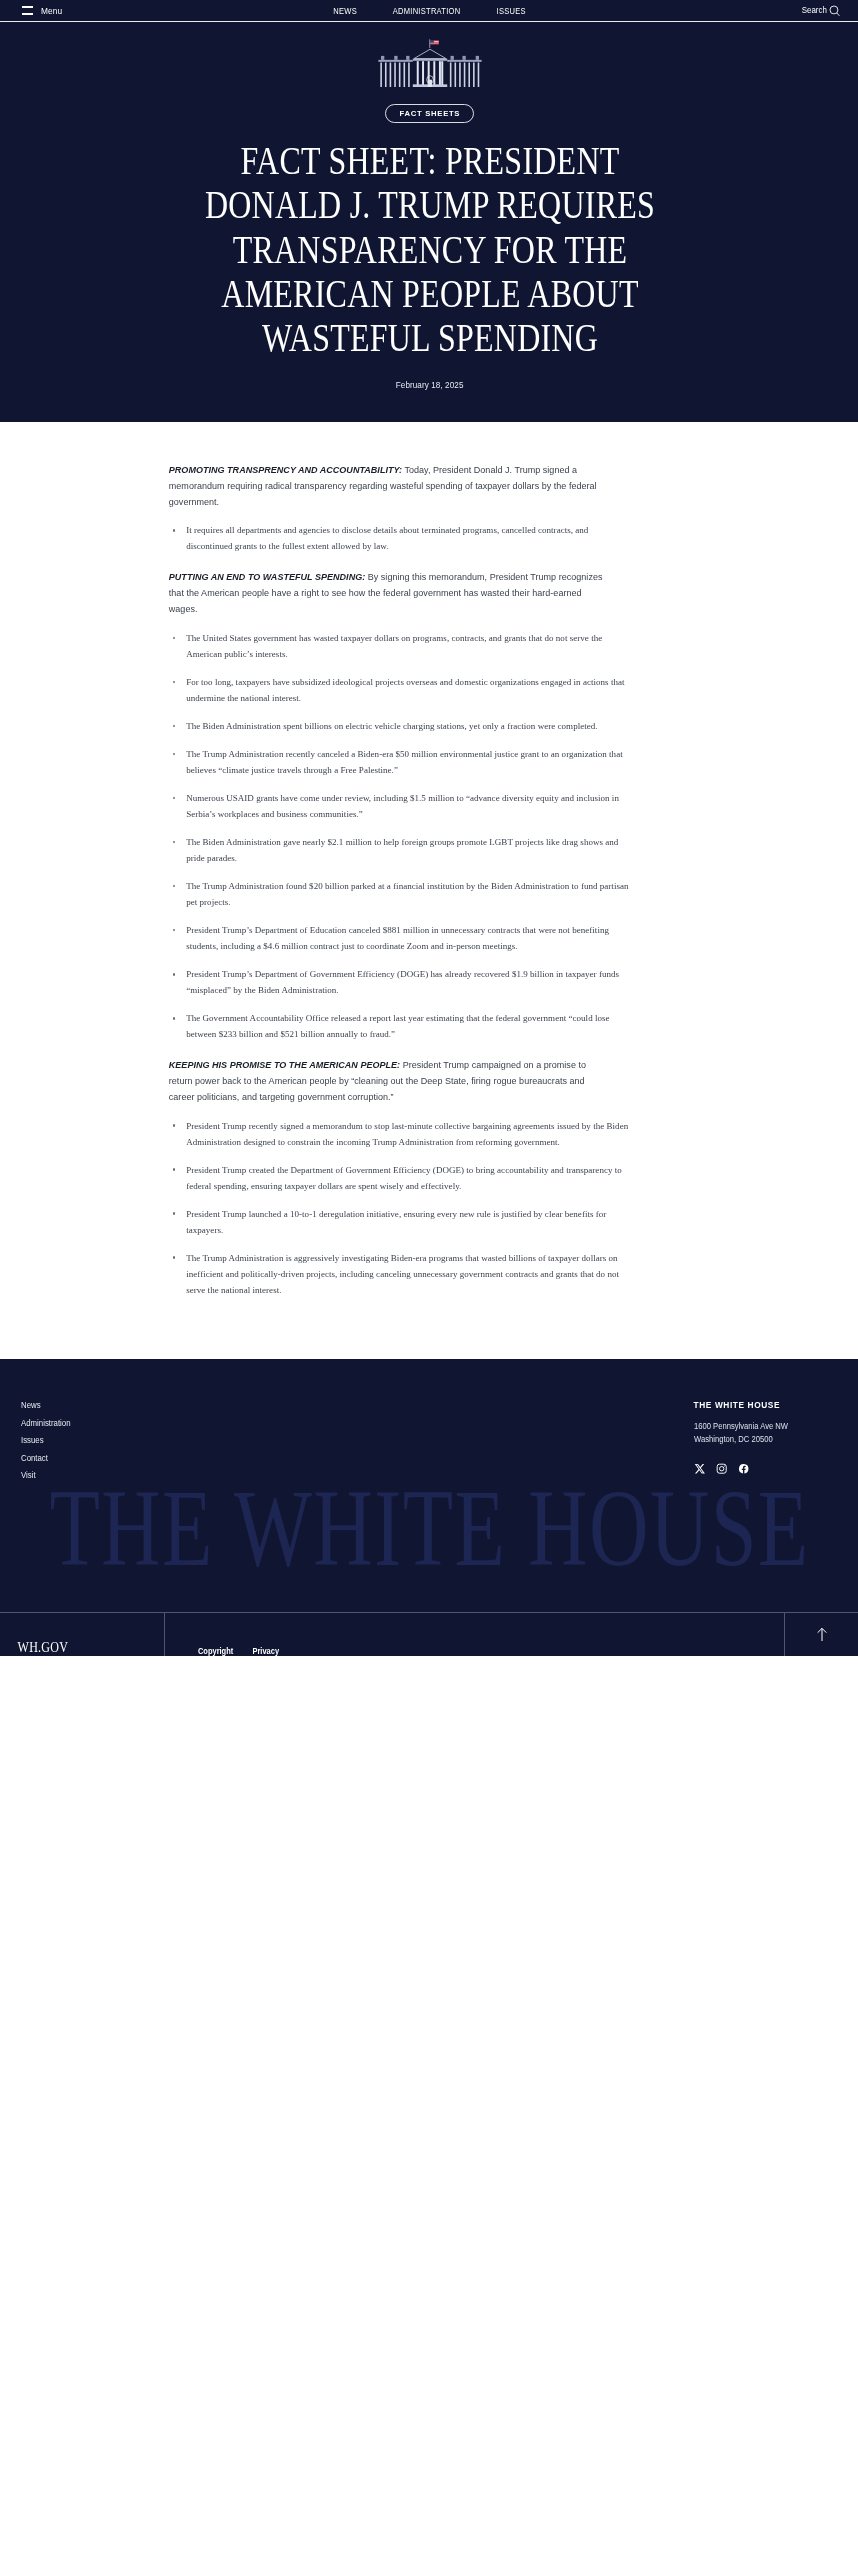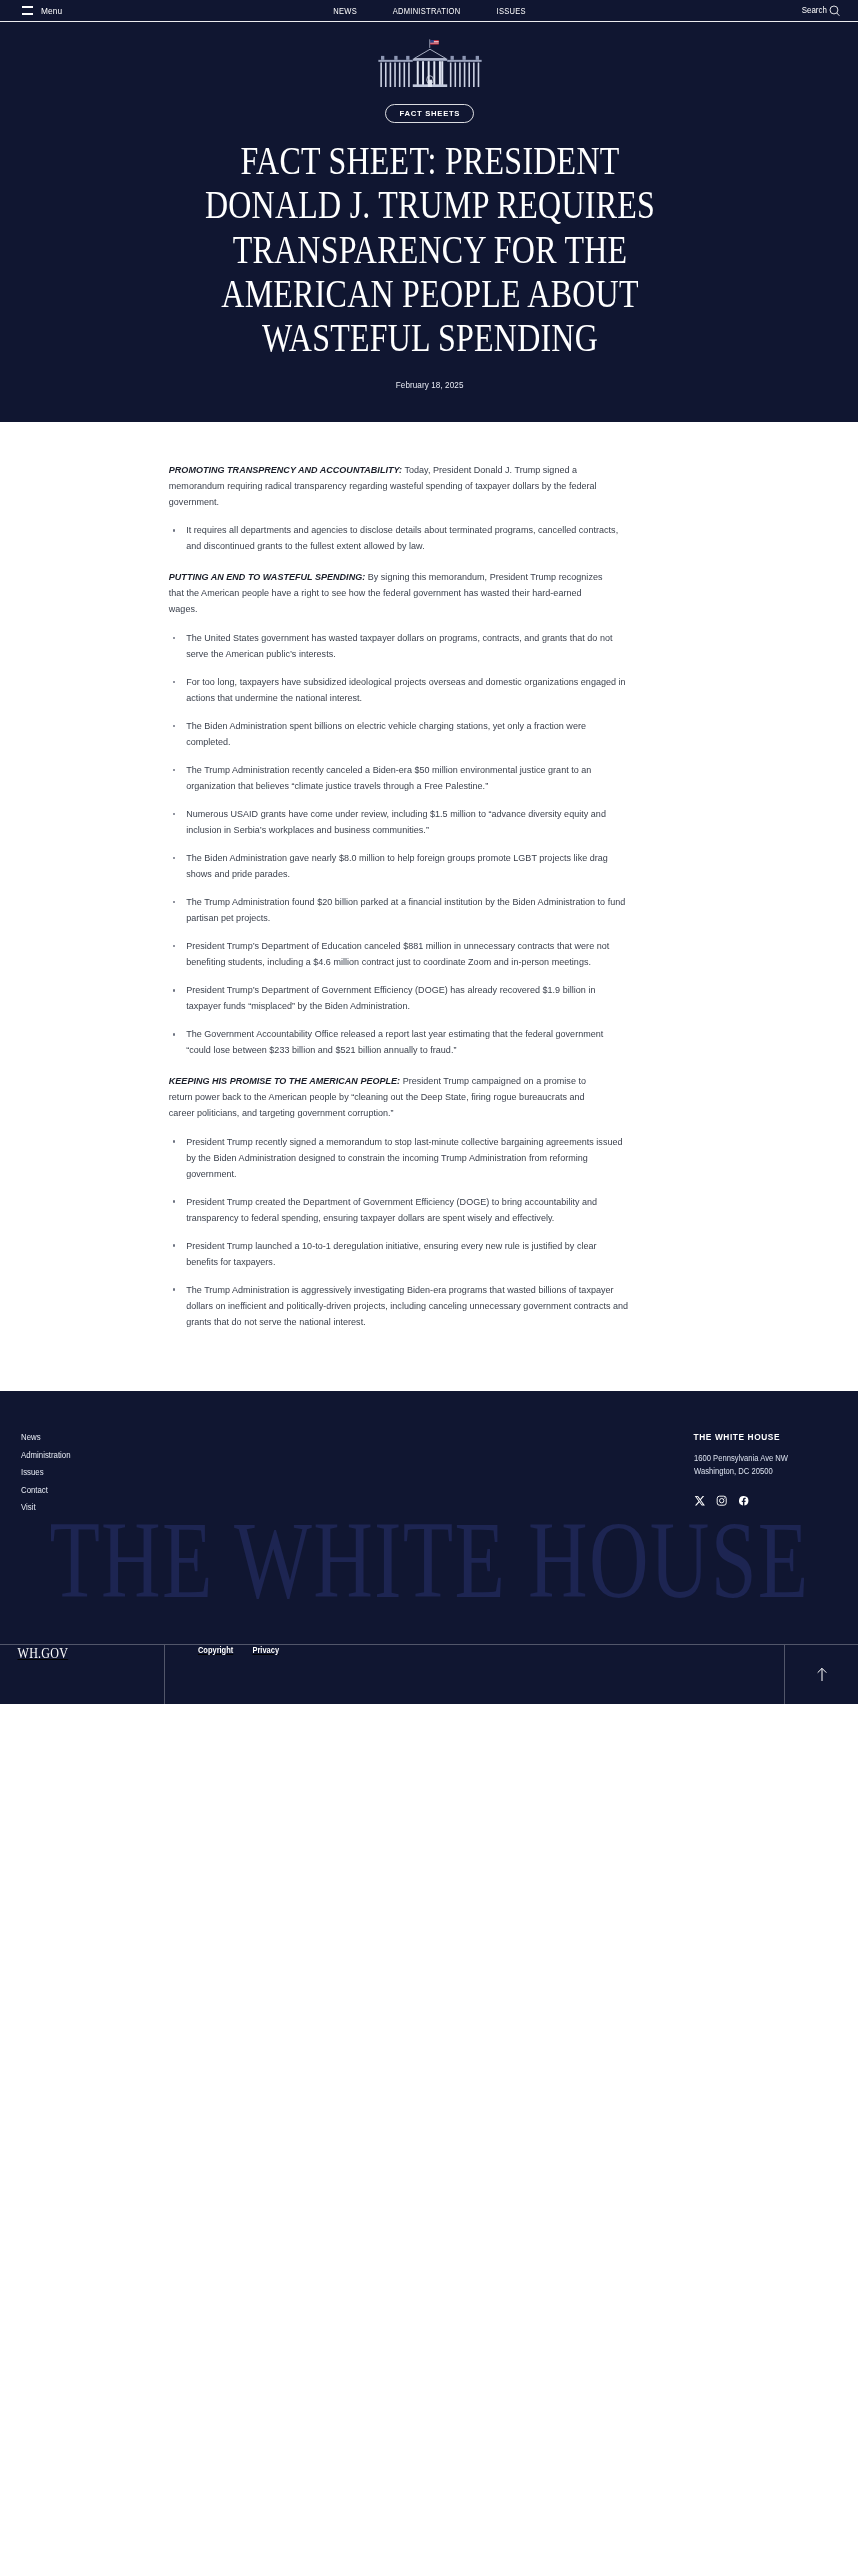--- a/index.html
+++ b/index.html
@@ -156,21 +156,21 @@
     padding: 0;
     max-width: 461px;
   }
   ul.bullets li {
     position: relative;
     padding-left: 17.4px;
     color: #3b414d;
     font-size: 9px;
     line-height: 1.78;
     margin-bottom: 9.4px;
-    font-family: Liberation Sans, sans-serif;
+    font-family: Liberation Serif, serif;
     letter-spacing: 0.03px;
     margin-top: 12px;
   }
   ul.bullets li::before {
     content: "";
     position: absolute;
     left: 4px;
     top: 6.7px;
     width: 2.7px;
     height: 2.7px;
@@ -237,26 +237,25 @@
     margin-top: 23px;
     padding-bottom: 23px;
     transform: scaleX(.96) scaleY(1.28);
     transform-origin: center bottom;
     white-space: nowrap;
     user-select: none;
   }
 
   .footer-bar {
     border-top: 0.7px solid rgba(255,255,255,.28);
-    height: 60px;
-    display: flex;
-    align-items: flex-start;
+    height: 44px;
+    display: flex;
+    align-items: flex-end;
     position: relative;
     z-index: 3;
-    text-decoration: underline;
   }
   .wh-gov {
     color: #ffffff;
     font-family: "Liberation Serif", serif;
     font-size: 14.7px;
     letter-spacing: 0.3px;
     padding-left: 21.4px;
     width: 164px;
     transform: scaleX(.82);
     transform-origin: left center;
@@ -389,21 +388,21 @@
       <ul class="bullets">
         <li>It requires all departments and agencies to disclose details about terminated programs, cancelled contracts, and discontinued grants to the fullest extent allowed by law.</li>
       </ul>
       <p class="para"><b class="lead-label">PUTTING AN END TO WASTEFUL SPENDING:</b><span> By signing this memorandum, President Trump recognizes that the American people have a right to see how the federal government has wasted their hard-earned wages.</span></p>
       <ul class="bullets">
         <li>The United States government has wasted taxpayer dollars on programs, contracts, and grants that do not serve the American public’s interests.</li>
         <li>For too long, taxpayers have subsidized ideological projects overseas and domestic organizations engaged in actions that undermine the national interest.</li>
         <li>The Biden Administration spent billions on electric vehicle charging stations, yet only a fraction were completed.</li>
         <li>The Trump Administration recently canceled a Biden-era $50 million environmental justice grant to an organization that believes “climate justice travels through a Free Palestine.”</li>
         <li>Numerous USAID grants have come under review, including $1.5 million to “advance diversity equity and inclusion in Serbia’s workplaces and business communities.”</li>
-        <li>The Biden Administration gave nearly $8.0 million to help foreign groups promote LGBT projects like drag shows and pride parades.</li>
+        <li>The Biden Administration gave nearly $2.1 million to help foreign groups promote LGBT projects like drag shows and pride parades.</li>
         <li>The Trump Administration found $20 billion parked at a financial institution by the Biden Administration to fund partisan pet projects.</li>
         <li>President Trump’s Department of Education canceled $881 million in unnecessary contracts that were not benefiting students, including a $4.6 million contract just to coordinate Zoom and in-person meetings.</li>
         <li>President Trump’s Department of Government Efficiency (DOGE) has already recovered $1.9 billion in taxpayer funds “misplaced” by the Biden Administration.</li>
         <li>The Government Accountability Office released a report last year estimating that the federal government “could lose between $233 billion and $521 billion annually to fraud.”</li>
       </ul>
       <p class="para"><b class="lead-label">KEEPING HIS PROMISE TO THE AMERICAN PEOPLE:</b><span> President Trump campaigned on a promise to return power back to the American people by “cleaning out the Deep State, firing rogue bureaucrats and career politicians, and targeting government corruption.”</span></p>
       <ul class="bullets">
         <li>President Trump recently signed a memorandum to stop last-minute collective bargaining agreements issued by the Biden Administration designed to constrain the incoming Trump Administration from reforming government.</li>
         <li>President Trump created the Department of Government Efficiency (DOGE) to bring accountability and transparency to federal spending, ensuring taxpayer dollars are spent wisely and effectively.</li>
         <li>President Trump launched a 10-to-1 deregulation initiative, ensuring every new rule is justified by clear benefits for taxpayers.</li>

